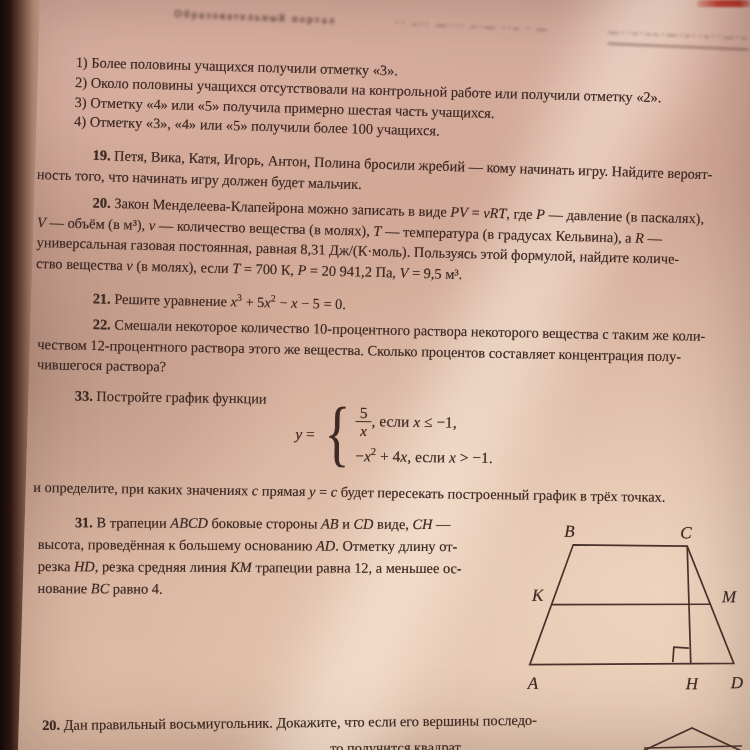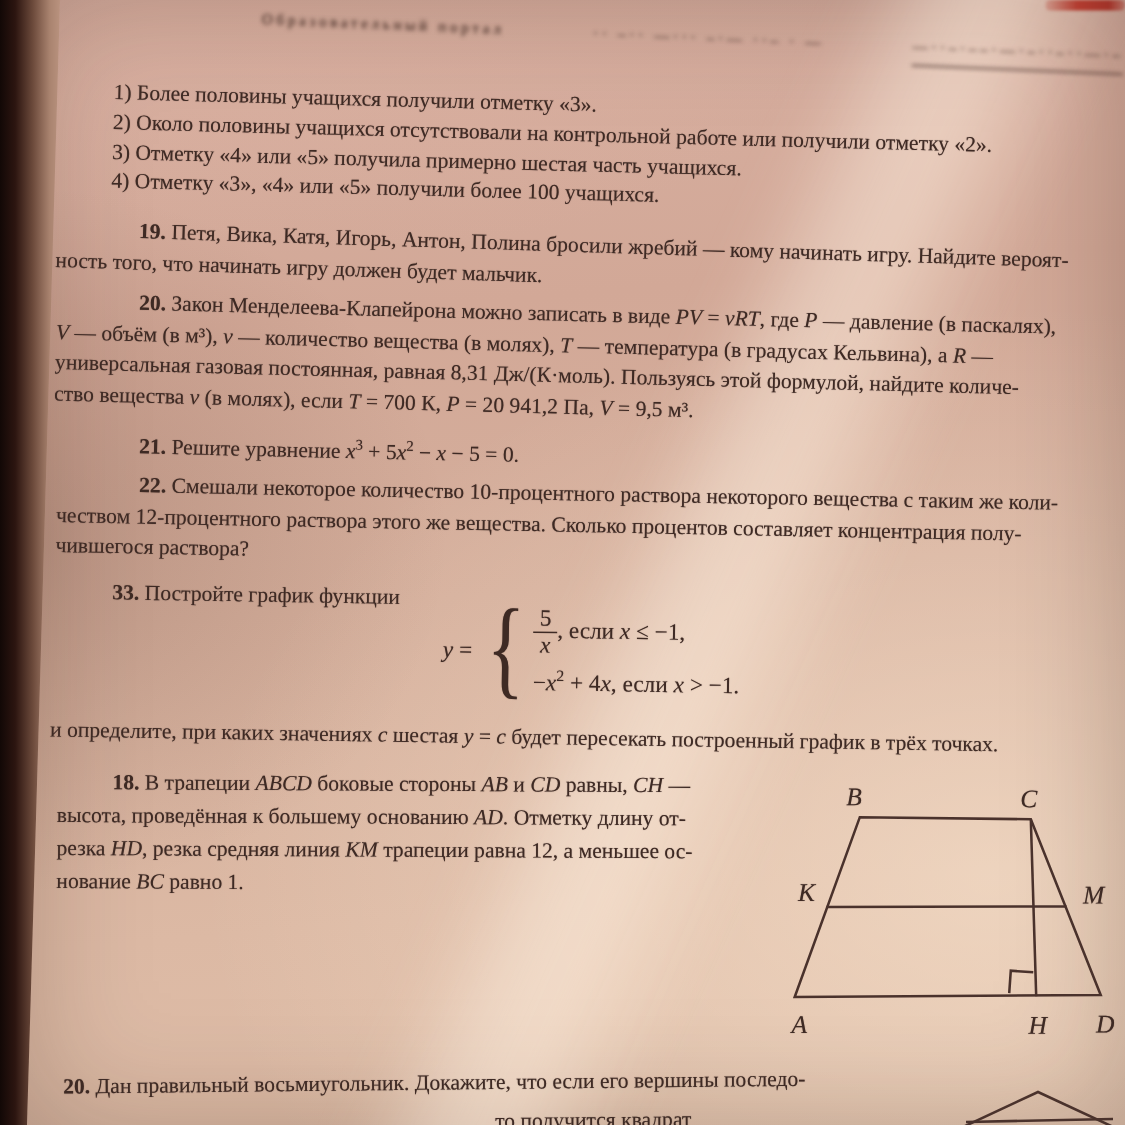--- a/index.html
+++ b/index.html
@@ -123,28 +123,28 @@
           <span class="f-row1">
             <span class="frac">
               <span class="num">5</span>
               <span class="den it">x</span>
             </span>
             <span><span>,  если </span><span class="it">x</span><span> ≤ −1,</span></span>
           </span>
           <span class="f-row2"><span>−</span><span class="it">x</span><span class="sp">2</span><span> + 4</span><span class="it">x</span><span>,  если </span><span class="it">x</span><span> &gt; −1.</span></span>
         </span>
       </div>
-      <div class="ln after-line"><span>и определите, при каких значениях </span><span class="it">c</span><span> шестая </span><span class="it">y</span><span> = </span><span class="it">c</span><span> будет пересекать построенный график в трёх точках.</span></div>
+      <div class="ln after-line"><span>и определите, при каких значениях </span><span class="it">c</span><span> прямая </span><span class="it">y</span><span> = </span><span class="it">c</span><span> будет пересекать построенный график в трёх точках.</span></div>
     </div>
 
     <div class="blk p24">
-      <div class="ln indent-sm"><span class="bd">18. </span><span>В трапеции </span><span class="it">ABCD</span><span> боковые стороны </span><span class="it">AB</span><span> и </span><span class="it">CD</span><span> равны, </span><span class="it">CH</span><span> —</span></div>
+      <div class="ln indent-sm"><span class="bd">31. </span><span>В трапеции </span><span class="it">ABCD</span><span> боковые стороны </span><span class="it">AB</span><span> и </span><span class="it">CD</span><span> виде, </span><span class="it">CH</span><span> —</span></div>
       <div class="ln"><span>высота, проведённая к большему основанию </span><span class="it">AD</span><span>. Отметку длину от-</span></div>
       <div class="ln"><span>резка </span><span class="it">HD</span><span>, резка средняя линия </span><span class="it">KM</span><span> трапеции равна 12, а меньшее ос-</span></div>
-      <div class="ln"><span>нование </span><span class="it">BC</span><span> равно 1.</span></div>
+      <div class="ln"><span>нование </span><span class="it">BC</span><span> равно 4.</span></div>
     </div>
 
     <div class="fig-trap">
       <svg width="228" height="190" viewBox="0 0 228 190">
         <polygon class="stroke" points="10,153 53,33 167,34 214,151"></polygon>
         <line class="stroke" x1="31" y1="93" x2="191" y2="92"></line>
         <line class="stroke" x1="167" y1="34" x2="171" y2="152"></line>
         <path class="stroke" d="M153,150 L154,135 L169,136"></path>
         <text class="fig-label" x="8" y="177">A</text>
         <text class="fig-label" x="44" y="25">B</text>

